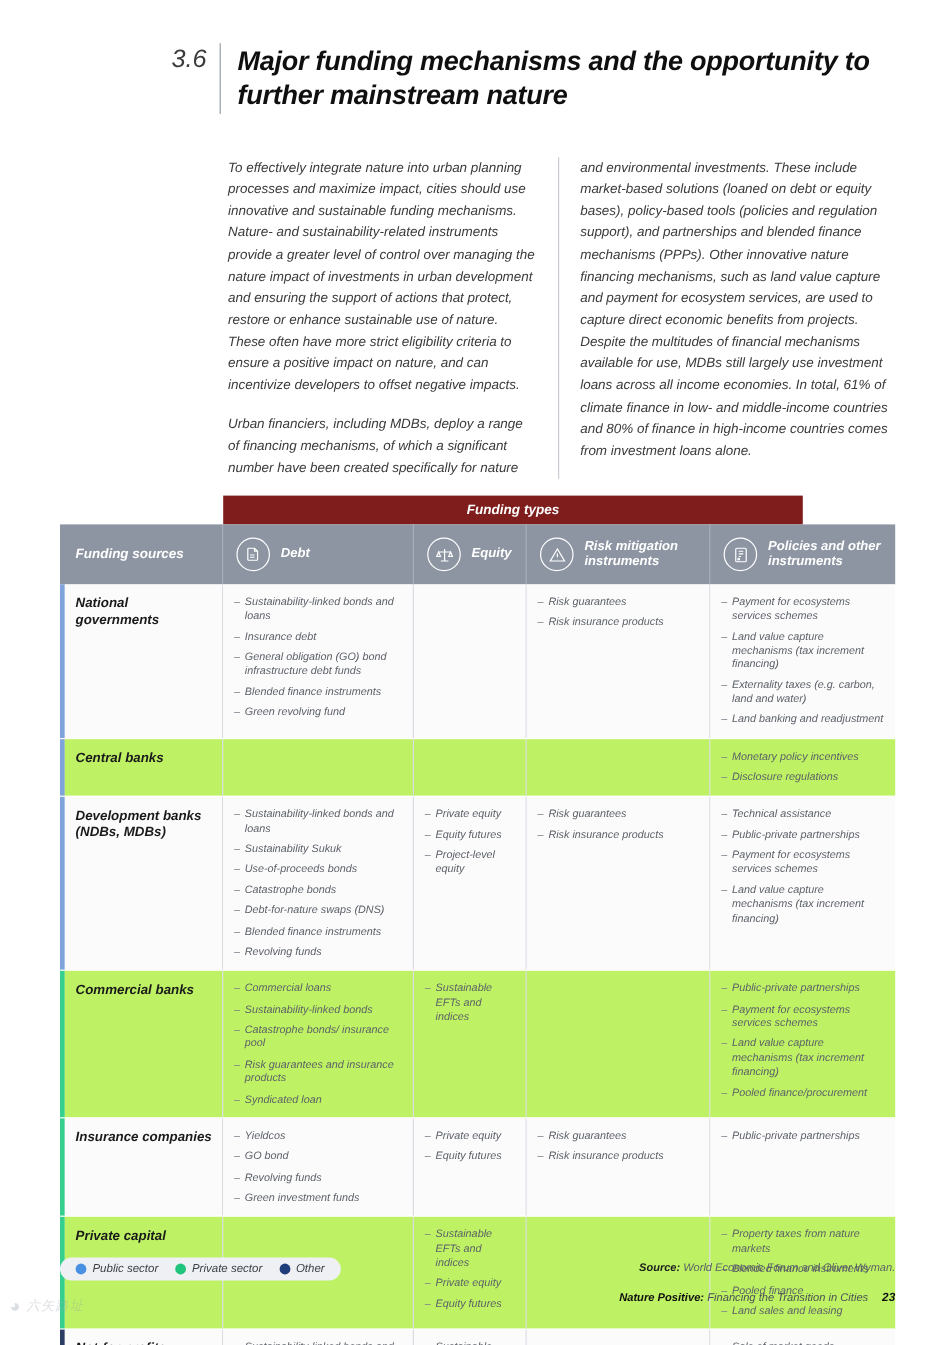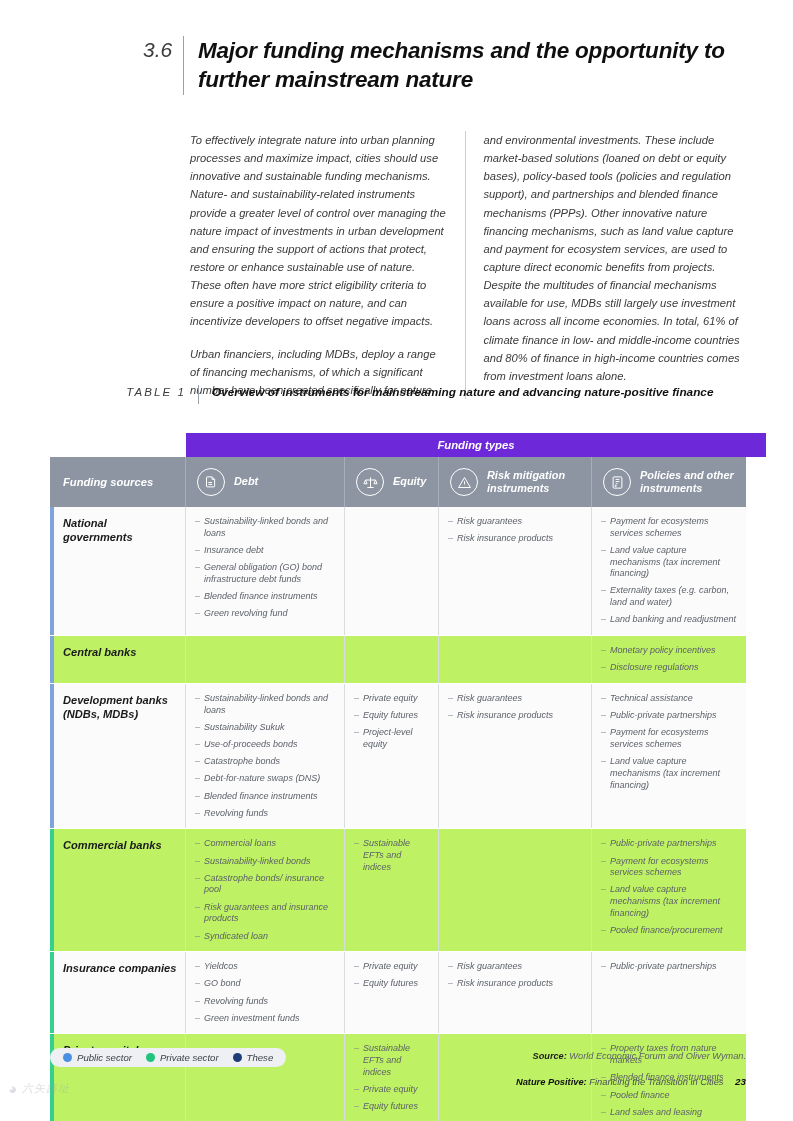--- a/index.html
+++ b/index.html
@@ -28,22 +28,22 @@
   .col p:last-child{margin-bottom:0;}
 
   
   .tbl-cap{position:absolute;left:50px;top:385px;width:696px;display:flex;align-items:flex-start;}
   .tbl-cap-label{width:136px;text-align:right;font-size:11.5px;letter-spacing:2.1px;color:#3b3b3b;padding-right:12px;padding-top:1px;}
   .tbl-cap-rule{width:1px;background:#9aa0a8;align-self:stretch;min-height:19px;}
   .tbl-cap-title{font-size:11.8px;font-weight:bold;color:#111;padding-left:13px;line-height:1.35;}
 
   
   .table{position:absolute;left:50px;top:413px;width:696px;}
-  .funding-types{margin-left:136px;width:580px;background:#6d28d9;color:#fff;
-    font-size:11.3px;font-weight:bold;text-align:center;padding:6px 0 6px 0;box-sizing:border-box;margin-top:20px;}
+  .funding-types{margin-left:136px;width:483px;background:#7f1d1d;color:#fff;
+    font-size:11.3px;font-weight:bold;text-align:center;padding:6px 0 6px 0;box-sizing:border-box;}
 
   .hdr-row{display:flex;background:#8d95a3;color:#fff;height:50px;box-sizing:border-box;}
   .hdr-cell{display:flex;align-items:center;box-sizing:border-box;border-right:1px solid #a8aeb9;}
   .hdr-cell:last-child{border-right:none;}
   .hdr-src{width:136px;padding-left:13px;font-size:11.2px;font-weight:bold;}
   .hdr-ic{flex:0 0 auto;width:26px;height:26px;border:1.4px solid #fff;border-radius:50%;
     display:flex;align-items:center;justify-content:center;margin:0 9px 0 11px;}
   .hdr-ic svg{display:block;}
   .hdr-lbl{font-size:10.9px;font-weight:bold;line-height:1.22;}
 
@@ -100,25 +100,20 @@
   <div class="cols">
     <div class="col left">
       <p>To effectively integrate nature into urban planning processes and maximize impact, cities should use innovative and sustainable funding mechanisms. Nature- and sustainability-related instruments provide a greater level of control over managing the nature impact of investments in urban development and ensuring the support of actions that protect, restore or enhance sustainable use of nature. These often have more strict eligibility criteria to ensure a positive impact on nature, and can incentivize developers to offset negative impacts.</p>
       <p>Urban financiers, including MDBs, deploy a range of financing mechanisms, of which a significant number have been created specifically for nature</p>
     </div>
     <div class="col right">
       <p>and environmental investments. These include market-based solutions (loaned on debt or equity bases), policy-based tools (policies and regulation support), and partnerships and blended finance mechanisms (PPPs). Other innovative nature financing mechanisms, such as land value capture and payment for ecosystem services, are used to capture direct economic benefits from projects. Despite the multitudes of financial mechanisms available for use, MDBs still largely use investment loans across all income economies. In total, 61% of climate finance in low- and middle-income countries and 80% of finance in high-income countries comes from investment loans alone.</p>
     </div>
   </div>
 
-  <div class="tbl-cap">
-    <div class="tbl-cap-label">TABLE 1</div>
-    <div class="tbl-cap-rule"></div>
-    <div class="tbl-cap-title">Overview of instruments for mainstreaming nature and advancing nature-positive finance</div>
-  </div>
 
   <div class="table">
     <div class="funding-types">Funding types</div>
 
     <div class="hdr-row">
       <div class="hdr-cell hdr-src">Funding sources</div>
 
       <div class="hdr-cell c-debt">
         <span class="hdr-ic">
           <svg width="15" height="15" viewBox="0 0 24 24" fill="none" stroke="#fff" stroke-width="1.6">
@@ -343,21 +338,21 @@
       <div class="lg">
         <span class="dot" style="background: rgb(74, 144, 226);"></span>
         <span>Public sector</span>
       </div>
       <div class="lg">
         <span class="dot" style="background: rgb(33, 196, 125);"></span>
         <span>Private sector</span>
       </div>
       <div class="lg">
         <span class="dot" style="background: rgb(31, 61, 122);"></span>
-        <span>These</span>
+        <span>Other</span>
       </div>
     </div>
 
   <div class="source">
     <b>Source:</b>
     <span>World Economic Forum and Oliver Wyman.</span>
   </div>
 
   <div class="footline">
     <b>Nature Positive:</b>

